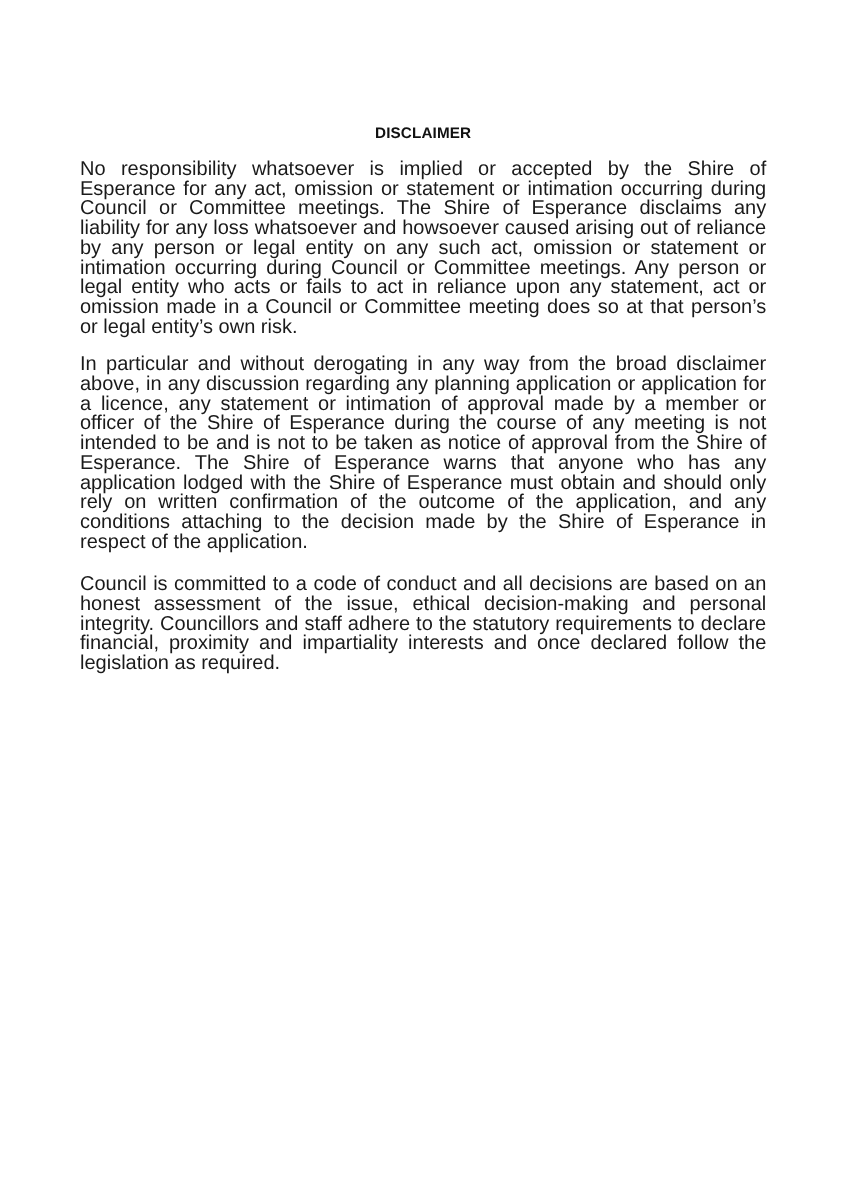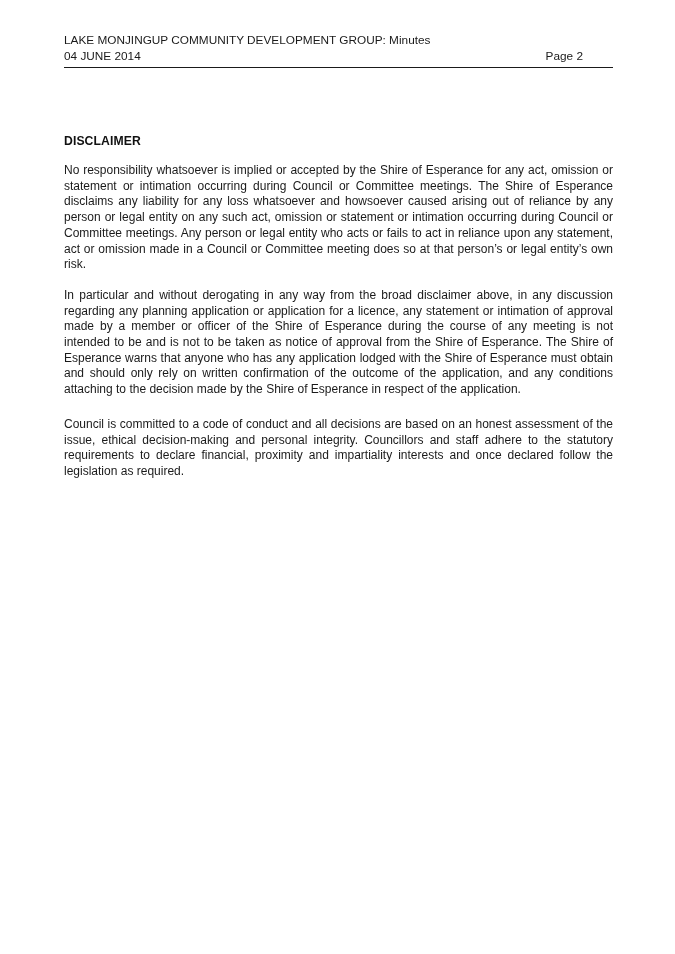--- a/index.html
+++ b/index.html
@@ -36,50 +36,43 @@
   }
   .header-rule {
     border: none;
     border-top: 1.6px solid #1a1a1a;
     margin-top: 3px;
   }
   
   .section-heading {
     font-size: 12.2px;
     font-weight: bold;
+    text-align: center;
     color: #111;
     letter-spacing: 0.1px;
   }
   .para {
-    font-size: 12px;
+    font-size: 16px;
     line-height: 15.7px;
     text-align: justify;
     color: #1a1a1a;
   }
   .h-disclaimer   { margin-top: 66px; }
   .p-disclaimer-0 { margin-top: 15px; }
   .p-disclaimer-1 { margin-top: 15px; }
   .h-ethical      { margin-top: 43px; }
   .p-ethical-0    { margin-top: 19px; }
   .h-attachments  { margin-top: 32px; }
   .p-attachments-0{ margin-top: 15px; }
 </style>
 </head>
 <body>
 
 <div class="page">
 
-  <div class="doc-header">
-    <div class="line1">LAKE MONJINGUP COMMUNITY DEVELOPMENT GROUP: Minutes</div>
-    <div class="line2">
-      <span>04 JUNE 2014</span>
-      <span class="page-label">Page 2</span>
-    </div>
-    <hr class="header-rule">
-  </div>
 
   <div>
     <div class="section-heading h-disclaimer">DISCLAIMER</div>
     <p class="para p-disclaimer-0">No responsibility whatsoever is implied or accepted by the Shire of Esperance for any act, omission or statement or intimation occurring during Council or Committee meetings. The Shire of Esperance disclaims any liability for any loss whatsoever and howsoever caused arising out of reliance by any person or legal entity on any such act, omission or statement or intimation occurring during Council or Committee meetings. Any person or legal entity who acts or fails to act in reliance upon any statement, act or omission made in a Council or Committee meeting does so at that person’s or legal entity’s own risk.</p>
     <p class="para p-disclaimer-1">In particular and without derogating in any way from the broad disclaimer above, in any discussion regarding any planning application or application for a licence, any statement or intimation of approval made by a member or officer of the Shire of Esperance during the course of any meeting is not intended to be and is not to be taken as notice of approval from the Shire of Esperance. The Shire of Esperance warns that anyone who has any application lodged with the Shire of Esperance must obtain and should only rely on written confirmation of the outcome of the application, and any conditions attaching to the decision made by the Shire of Esperance in respect of the application.</p>
   </div>
 
   <div>
     <p class="para p-ethical-0">Council is committed to a code of conduct and all decisions are based on an honest assessment of the issue, ethical decision-making and personal integrity. Councillors and staff adhere to the statutory requirements to declare financial, proximity and impartiality interests and once declared follow the legislation as required.</p>
   </div>

